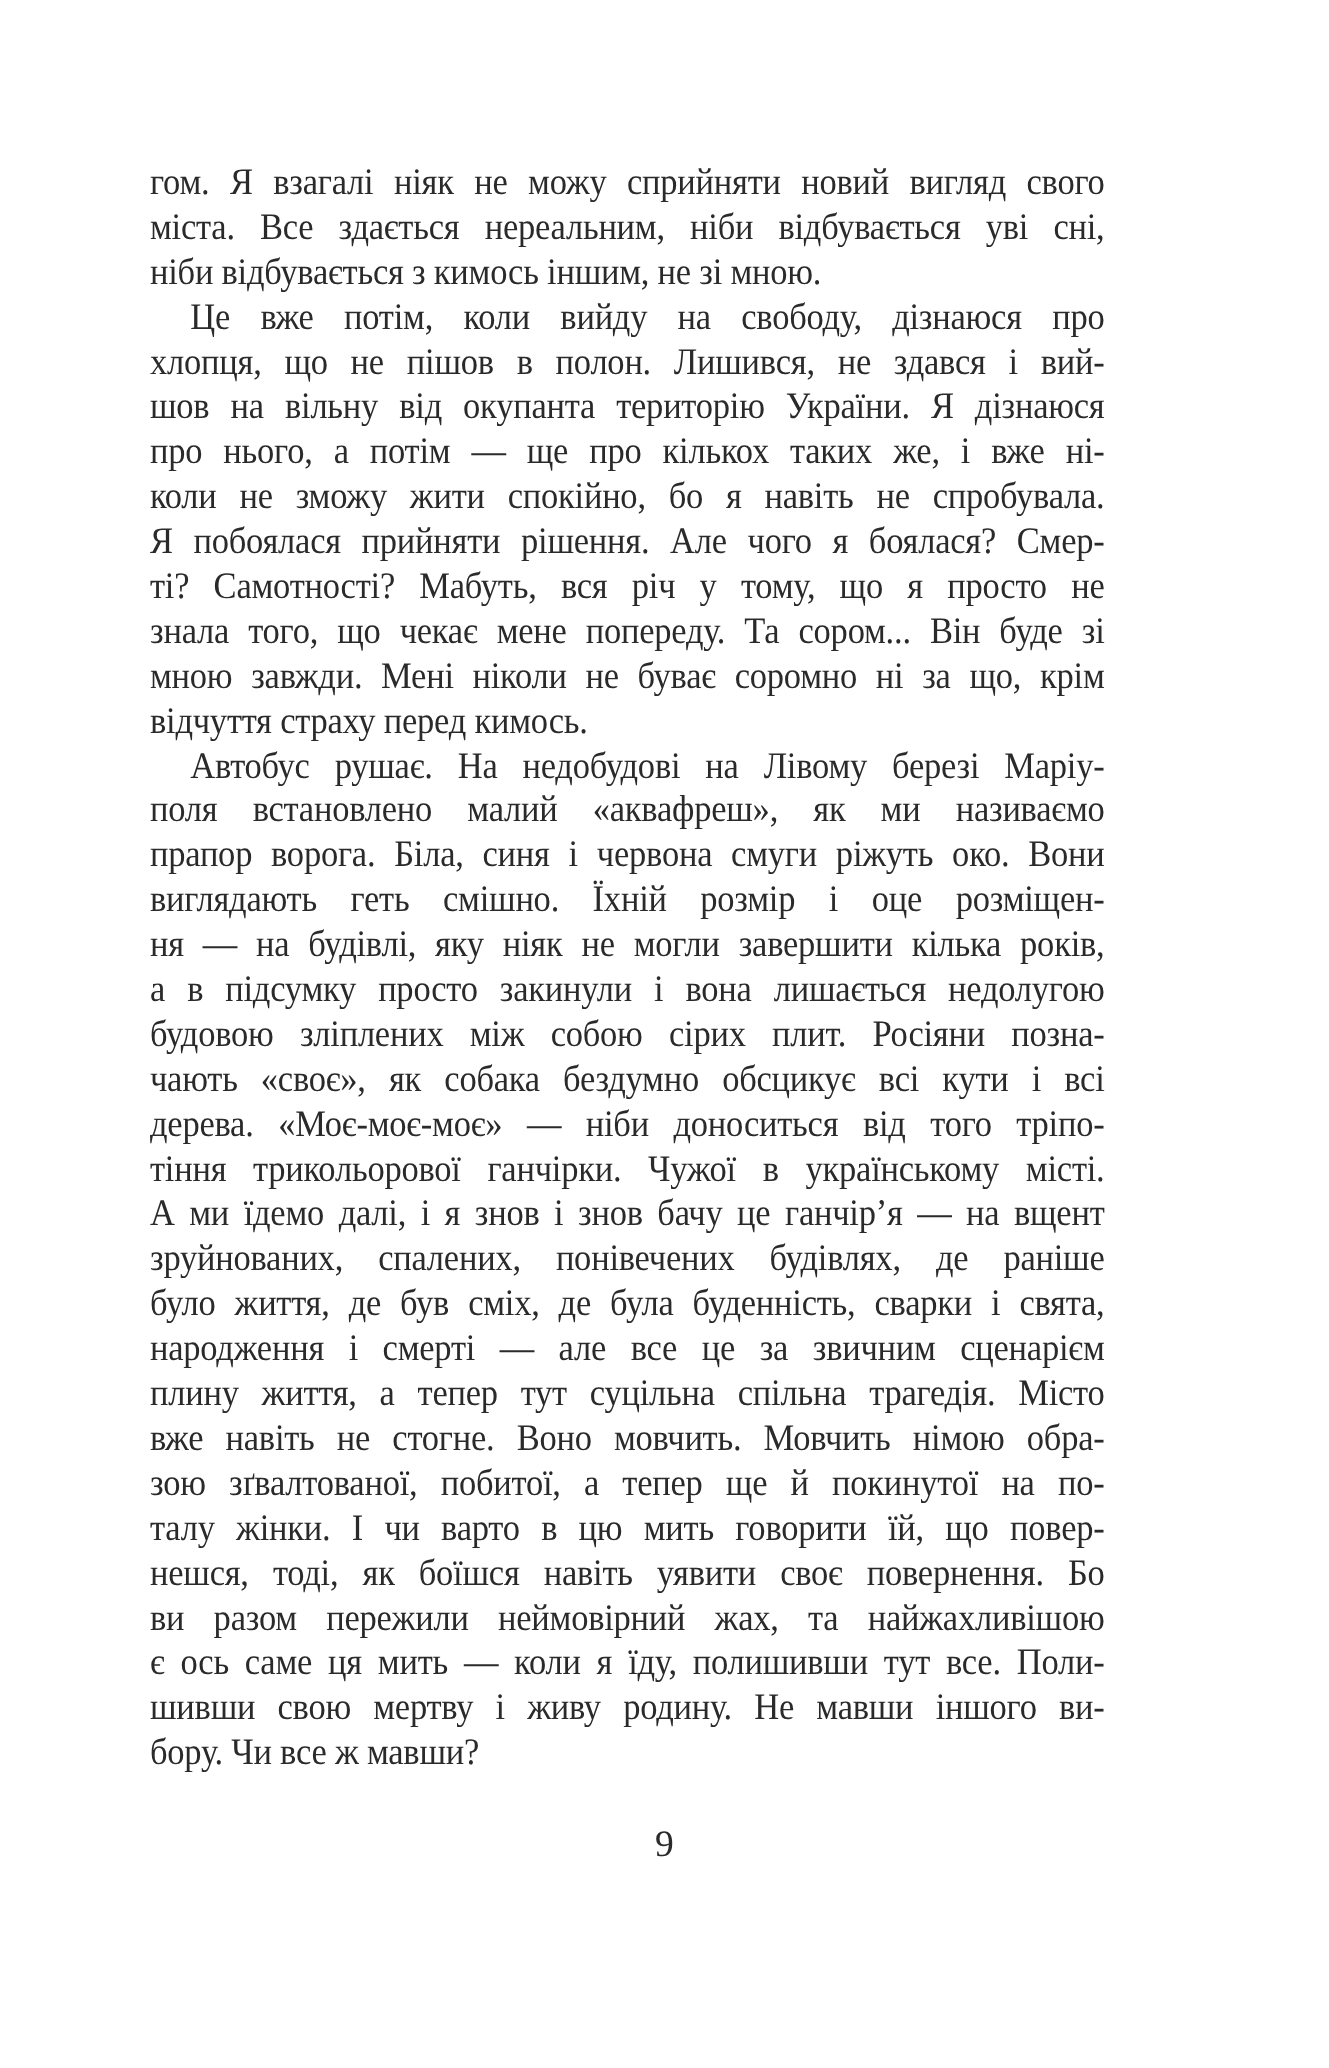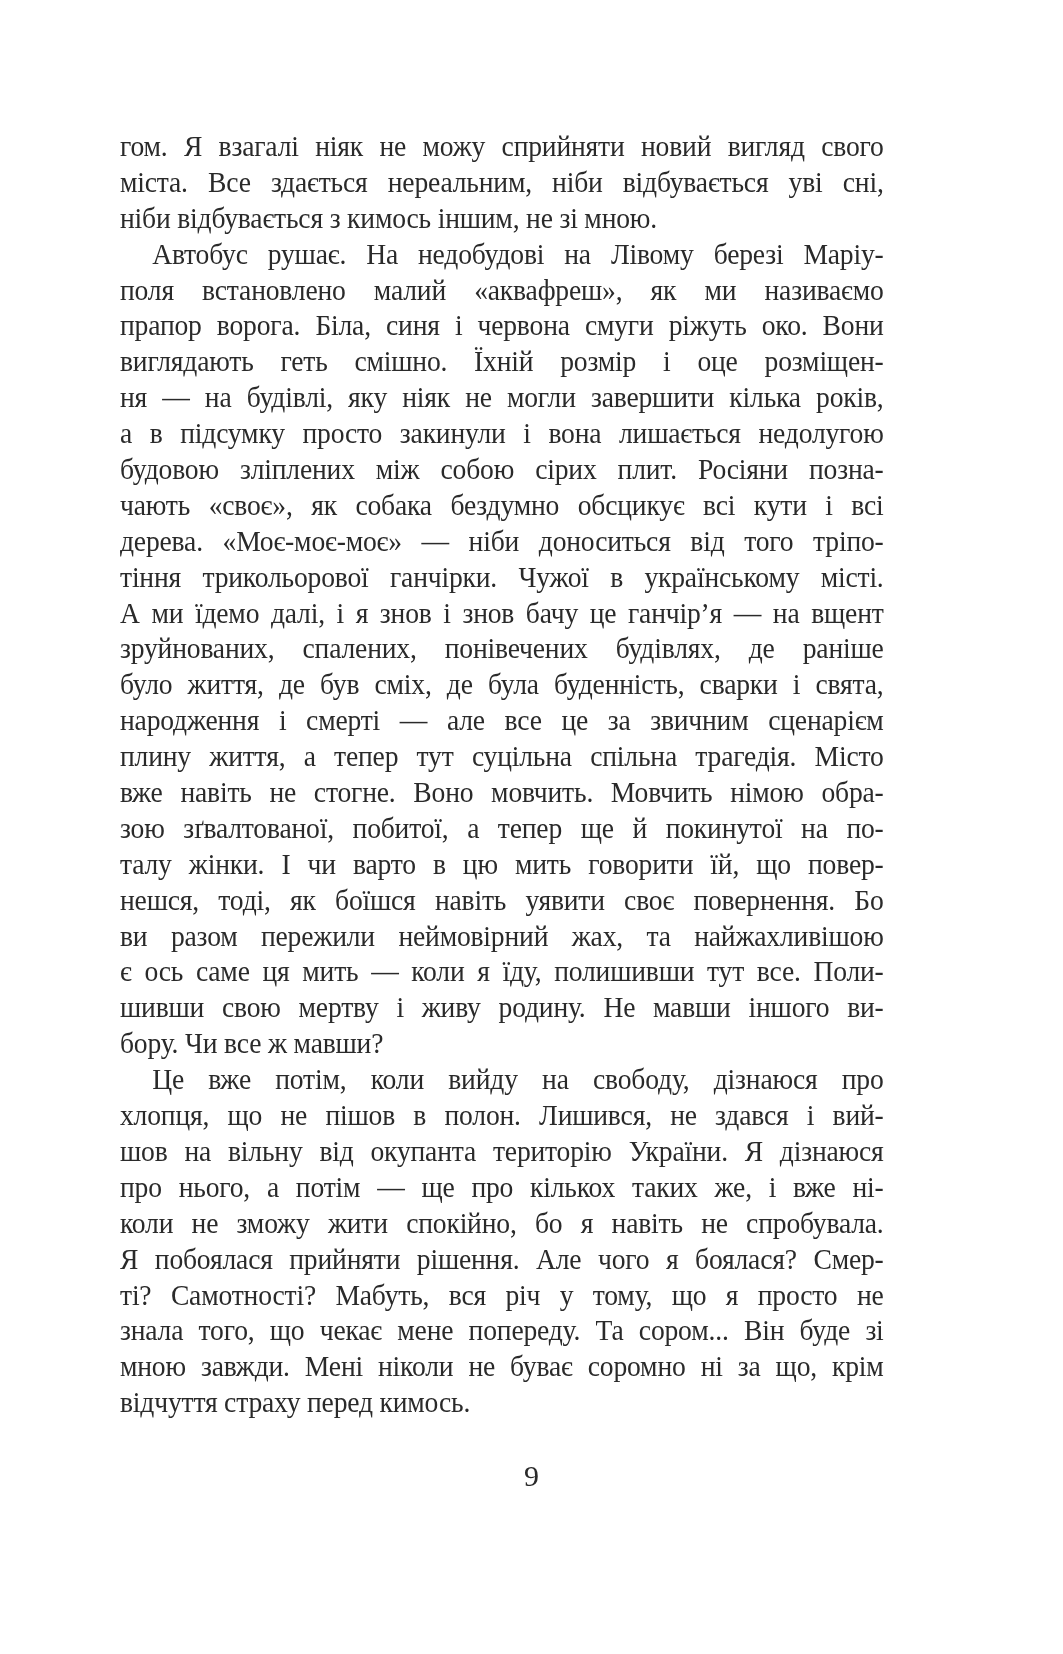--- a/index.html
+++ b/index.html
@@ -62,20 +62,32 @@
 <body>
 
 <div class="page">
   <div class="text-block" id="text-block">
       <div>
         <span class="line">гом. Я взагалі ніяк не можу сприйняти новий вигляд свого</span>
         <span class="line">міста. Все здається нереальним, ніби відбувається уві сні,</span>
         <span class="line last">ніби відбувається з кимось іншим, не зі мною.</span>
       </div>
       <div>
+        <span class="line indent">Це вже потім, коли вийду на свободу, дізнаюся про</span>
+        <span class="line">хлопця, що не пішов в полон. Лишився, не здався і вий-</span>
+        <span class="line">шов на вільну від окупанта територію України. Я дізнаюся</span>
+        <span class="line">про нього, а потім — ще про кількох таких же, і вже ні-</span>
+        <span class="line">коли не зможу жити спокійно, бо я навіть не спробувала.</span>
+        <span class="line">Я побоялася прийняти рішення. Але чого я боялася? Смер-</span>
+        <span class="line">ті? Самотності? Мабуть, вся річ у тому, що я просто не</span>
+        <span class="line">знала того, що чекає мене попереду. Та сором... Він буде зі</span>
+        <span class="line">мною завжди. Мені ніколи не буває соромно ні за що, крім</span>
+        <span class="line last">відчуття страху перед кимось.</span>
+      </div>
+      <div>
         <span class="line indent">Автобус рушає. На недобудові на Лівому березі Маріу-</span>
         <span class="line">поля встановлено малий «аквафреш», як ми називаємо</span>
         <span class="line">прапор ворога. Біла, синя і червона смуги ріжуть око. Вони</span>
         <span class="line">виглядають геть смішно. Їхній розмір і оце розміщен-</span>
         <span class="line">ня — на будівлі, яку ніяк не могли завершити кілька років,</span>
         <span class="line">а в підсумку просто закинули і вона лишається недолугою</span>
         <span class="line">будовою зліплених між собою сірих плит. Росіяни позна-</span>
         <span class="line">чають «своє», як собака бездумно обсцикує всі кути і всі</span>
         <span class="line">дерева. «Моє-моє-моє» — ніби доноситься від того тріпо-</span>
         <span class="line">тіння трикольорової ганчірки. Чужої в українському місті.</span>
@@ -86,27 +98,15 @@
         <span class="line">плину життя, а тепер тут суцільна спільна трагедія. Місто</span>
         <span class="line">вже навіть не стогне. Воно мовчить. Мовчить німою обра-</span>
         <span class="line">зою зґвалтованої, побитої, а тепер ще й покинутої на по-</span>
         <span class="line">талу жінки. І чи варто в цю мить говорити їй, що повер-</span>
         <span class="line">нешся, тоді, як боїшся навіть уявити своє повернення. Бо</span>
         <span class="line">ви разом пережили неймовірний жах, та найжахливішою</span>
         <span class="line">є ось саме ця мить — коли я їду, полишивши тут все. Поли-</span>
         <span class="line">шивши свою мертву і живу родину. Не мавши іншого ви-</span>
         <span class="line last">бору. Чи все ж мавши?</span>
       </div>
-      <div>
-        <span class="line indent">Це вже потім, коли вийду на свободу, дізнаюся про</span>
-        <span class="line">хлопця, що не пішов в полон. Лишився, не здався і вий-</span>
-        <span class="line">шов на вільну від окупанта територію України. Я дізнаюся</span>
-        <span class="line">про нього, а потім — ще про кількох таких же, і вже ні-</span>
-        <span class="line">коли не зможу жити спокійно, бо я навіть не спробувала.</span>
-        <span class="line">Я побоялася прийняти рішення. Але чого я боялася? Смер-</span>
-        <span class="line">ті? Самотності? Мабуть, вся річ у тому, що я просто не</span>
-        <span class="line">знала того, що чекає мене попереду. Та сором... Він буде зі</span>
-        <span class="line">мною завжди. Мені ніколи не буває соромно ні за що, крім</span>
-        <span class="line last">відчуття страху перед кимось.</span>
-      </div>
     </div>
   <div class="page-number">9</div>
 </div>
 
 </body></html>

